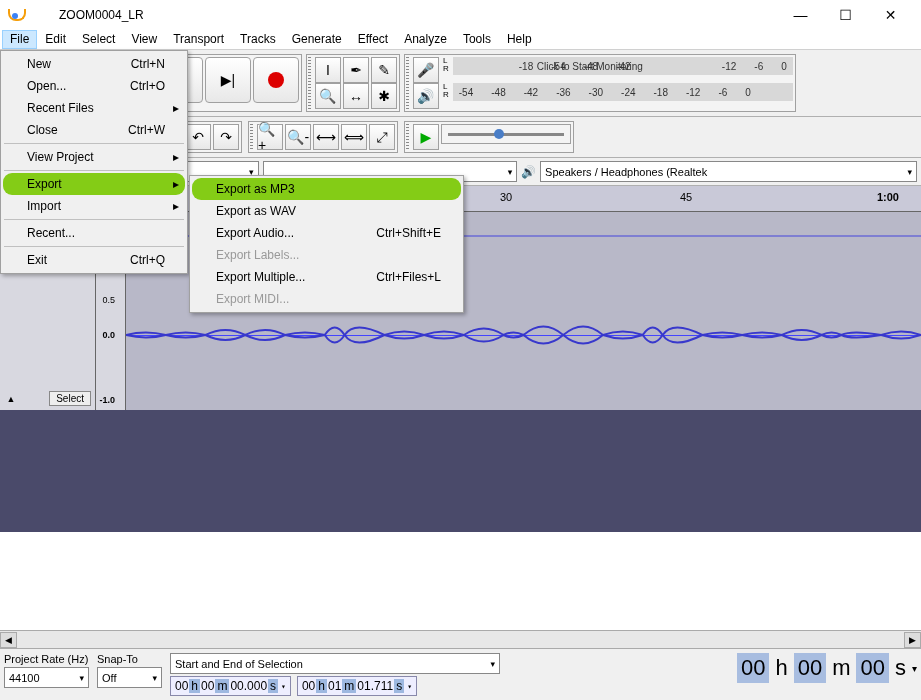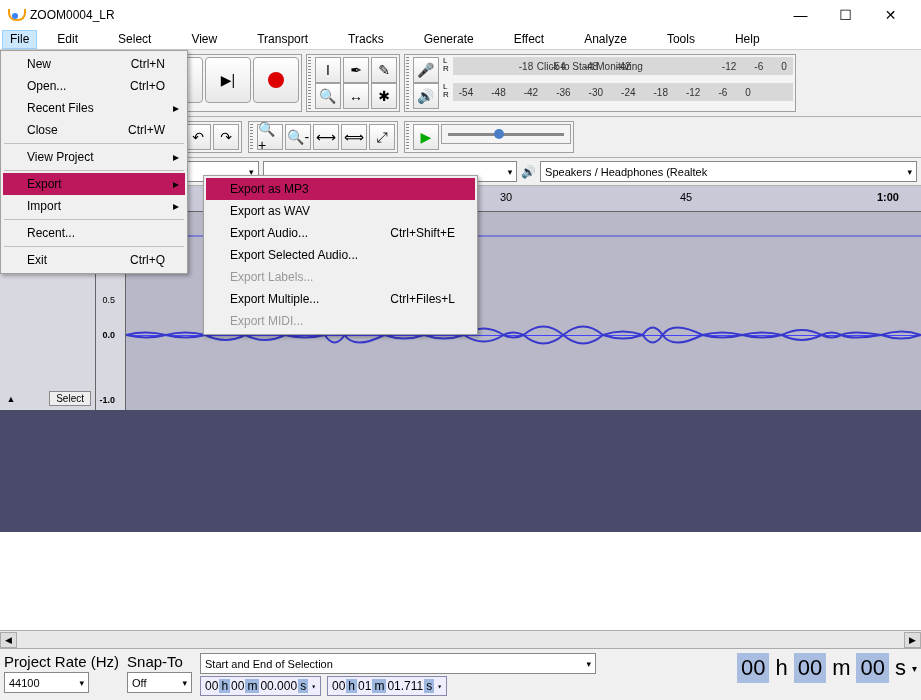--- a/index.html
+++ b/index.html
@@ -1,29 +1,29 @@
 <!DOCTYPE html>
 <html><head>
 <meta charset="utf-8">
 <style>
 * { margin: 0; padding: 0; box-sizing: border-box; font-family: 'Segoe UI', Tahoma, sans-serif; user-select: none; }
 body { width: 921px; height: 700px; background: #fff; overflow: hidden; position: relative; font-size: 12px; }
 
 
-.titlebar { height: 30px; background: #fff; display: flex; align-items: center; padding: 0 8px; }
+.titlebar { height: 30px; background: #fff; display: flex; align-items: center; padding: 0 8px; gap: 29px; }
 .titlebar .app-icon { width: 16px; height: 16px; margin-right: 6px; position: relative; }
 .titlebar .app-icon::before { content: ''; position: absolute; width: 14px; height: 10px; border: 2px solid #f59e0b; border-radius: 0 0 8px 8px; border-top: none; top: 2px; }
 .titlebar .app-icon::after { content: ''; position: absolute; width: 6px; height: 6px; border-radius: 50%; background: #3b82f6; top: 6px; left: 4px; }
 .titlebar .title { flex: 1; color: #000; }
 .titlebar .winbtns { display: flex; }
 .titlebar .winbtn { width: 45px; height: 30px; display: flex; align-items: center; justify-content: center; font-size: 14px; }
 
 
 .menubar { height: 20px; display: flex; background: #fff; border-bottom: 1px solid #d0d0d0; padding-left: 2px; }
-.menubar .mitem { padding: 2px 20px; font-size: 12px; }
+.menubar .mitem { padding: 2px 8px; font-size: 12px; }
 .menubar .mitem.active { background: #cce8ff; border: 1px solid #99d1ff; padding: 1px 7px; }
 
 
 .toolbars { background: #f0f0f0; border-bottom: 1px solid #b0b0b0; padding: 4px; display: flex; flex-wrap: wrap; gap: 4px; }
 .toolg { border: 1px solid #a0a0a0; background: #f4f4f4; padding: 2px; display: flex; flex-direction: column; position: relative; }
 .toolg .grip { position: absolute; left: 1px; top: 2px; bottom: 2px; width: 3px; background: repeating-linear-gradient(#888 0 1px, transparent 1px 3px); }
 .toolrow { display: flex; gap: 2px; padding-left: 6px; }
 .tbtn { width: 26px; height: 26px; background: linear-gradient(#fff,#e8e8e8); border: 1px solid #a0a0a0; display: flex; align-items: center; justify-content: center; font-size: 14px; }
 .tbtn.big { width: 46px; height: 46px; border-radius: 4px; }
 .tbtn.rec { color: #8b0000; }
@@ -45,23 +45,23 @@
 .combo.empty { min-width: 200px; }
 
 
 .ruler { height: 26px; background: #c9c9d8; border-bottom: 1px solid #666; position: relative; font-size: 11px; }
 .ruler .tick { position: absolute; top: 5px; }
 .ruler .end { position: absolute; right: 22px; top: 5px; font-weight: bold; }
 
 
 .dropdown { position: absolute; background: #f0f0f0; border: 1px solid #a0a0a0; box-shadow: 2px 2px 4px rgba(0,0,0,0.3); z-index: 100; min-width: 188px; padding: 2px; }
 .dropdown.file { top: 50px; left: 0; }
-.dropdown.export { top: 175px; left: 203px; min-width: 275px; }
+.dropdown.export { top: 175px; left: 189px; min-width: 275px; }
 .ditem { display: flex; padding: 4px 20px 4px 24px; font-size: 12px; position: relative; }
-.ditem.hover { background: #be185d; }
+.ditem.hover { background: #84cc16; border-radius: 9px; }
 .ditem .shortcut { margin-left: auto; }
 .ditem .arrow { position: absolute; right: 6px; }
 .ditem.disabled { color: #999; }
 .dsep { height: 1px; background: #c0c0c0; margin: 2px 1px; }
 
 
 .trackarea { background: #4a4a6a; position: relative; height: 320px; }
 .track { display: flex; background: #b8b8c8; height: 150px; }
 .trackhead { width: 96px; background: #d8d8e0; border-right: 1px solid #666; font-size: 10px; padding: 2px; }
 .trackhead .selectbtn { margin-top: auto; border: 1px solid #888; background: #eee; padding: 1px 6px; font-size: 10px; display: inline-block; }
@@ -72,21 +72,21 @@
 .wave { flex: 1; background: #b8b8c8; position: relative; overflow: hidden; }
 .wave .mid { position: absolute; top: 50%; left: 0; right: 0; height: 1px; background: #4444ff; }
 .wave svg { position: absolute; width: 100%; height: 100%; }
 
 
 .bottombars { position: absolute; bottom: 0; left: 0; right: 0; }
 .hscroll { height: 18px; background: #e8e8e8; border-top: 1px solid #aaa; display: flex; align-items: center; }
 .hscroll .arrow { width: 17px; height: 16px; background: #ddd; border: 1px solid #aaa; text-align: center; font-size: 9px; line-height: 14px; }
 .selectionbar { height: 52px; background: #f0f0f0; border-top: 1px solid #aaa; display: flex; padding: 4px; gap: 8px; align-items: flex-start; }
 .selgroup { display: flex; flex-direction: column; gap: 2px; }
-.selgroup .lbl { font-size: 15px; }
+.selgroup .lbl { font-size: 11px; }
 .timebox { font-family: monospace; background: #eef; border: 1px solid #88a; padding: 2px 4px; font-size: 12px; display: flex; align-items: center; }
 .timebox .unit { background: #9eb8e0; padding: 0 2px; margin: 0 1px; }
 .timebox::after { content: '▾'; font-size: 8px; margin-left: 2px; }
 .bigtime { font-size: 22px; font-family: monospace; display: flex; align-items: center; gap: 2px; }
 .bigtime .d { background: #a8bde0; padding: 2px 4px; }
 .bigtime .u { padding: 0 4px; }
 .statusbar { height: 20px; background: #f0f0f0; border-top: 1px solid #aaa; padding: 2px 8px; font-size: 11px; }
 
 
 .i-play::before { content: ''; border-left: 12px solid #060; border-top: 8px solid transparent; border-bottom: 8px solid transparent; }
@@ -333,23 +333,20 @@
   <div class="ditem hover">
       <span>Export as MP3</span>
     </div>
   <div class="ditem">
       <span>Export as WAV</span>
     </div>
   <div class="ditem">
       <span>Export Audio...</span>
       <span class="shortcut">Ctrl+Shift+E</span>
     </div>
-  <div class="ditem">
-      <span>Export Selected Audio...</span>
-    </div>
   <div class="ditem disabled">
       <span>Export Labels...</span>
     </div>
   <div class="ditem">
       <span>Export Multiple...</span>
       <span class="shortcut">Ctrl+Files+L</span>
     </div>
   <div class="ditem disabled">
       <span>Export MIDI...</span>
     </div>
@@ -368,21 +365,21 @@
           <span>44100</span>
         </div>
     </div>
     <div class="selgroup">
       <span class="lbl">Snap-To</span>
       <div class="combo" style="width:65px">
           <span>Off</span>
         </div>
     </div>
     <div class="selgroup" style="flex:1">
-      <div class="combo" style="width:396px">
+      <div class="combo" style="width:330px">
           <span>Start and End of Selection</span>
         </div>
       <div style="display:flex;gap:6px">
         <div class="timebox">
           <span>00</span>
             <span class="unit">h</span>
             <span>00</span>
             <span class="unit">m</span>
             <span>00.000</span>
             <span class="unit">s</span>

